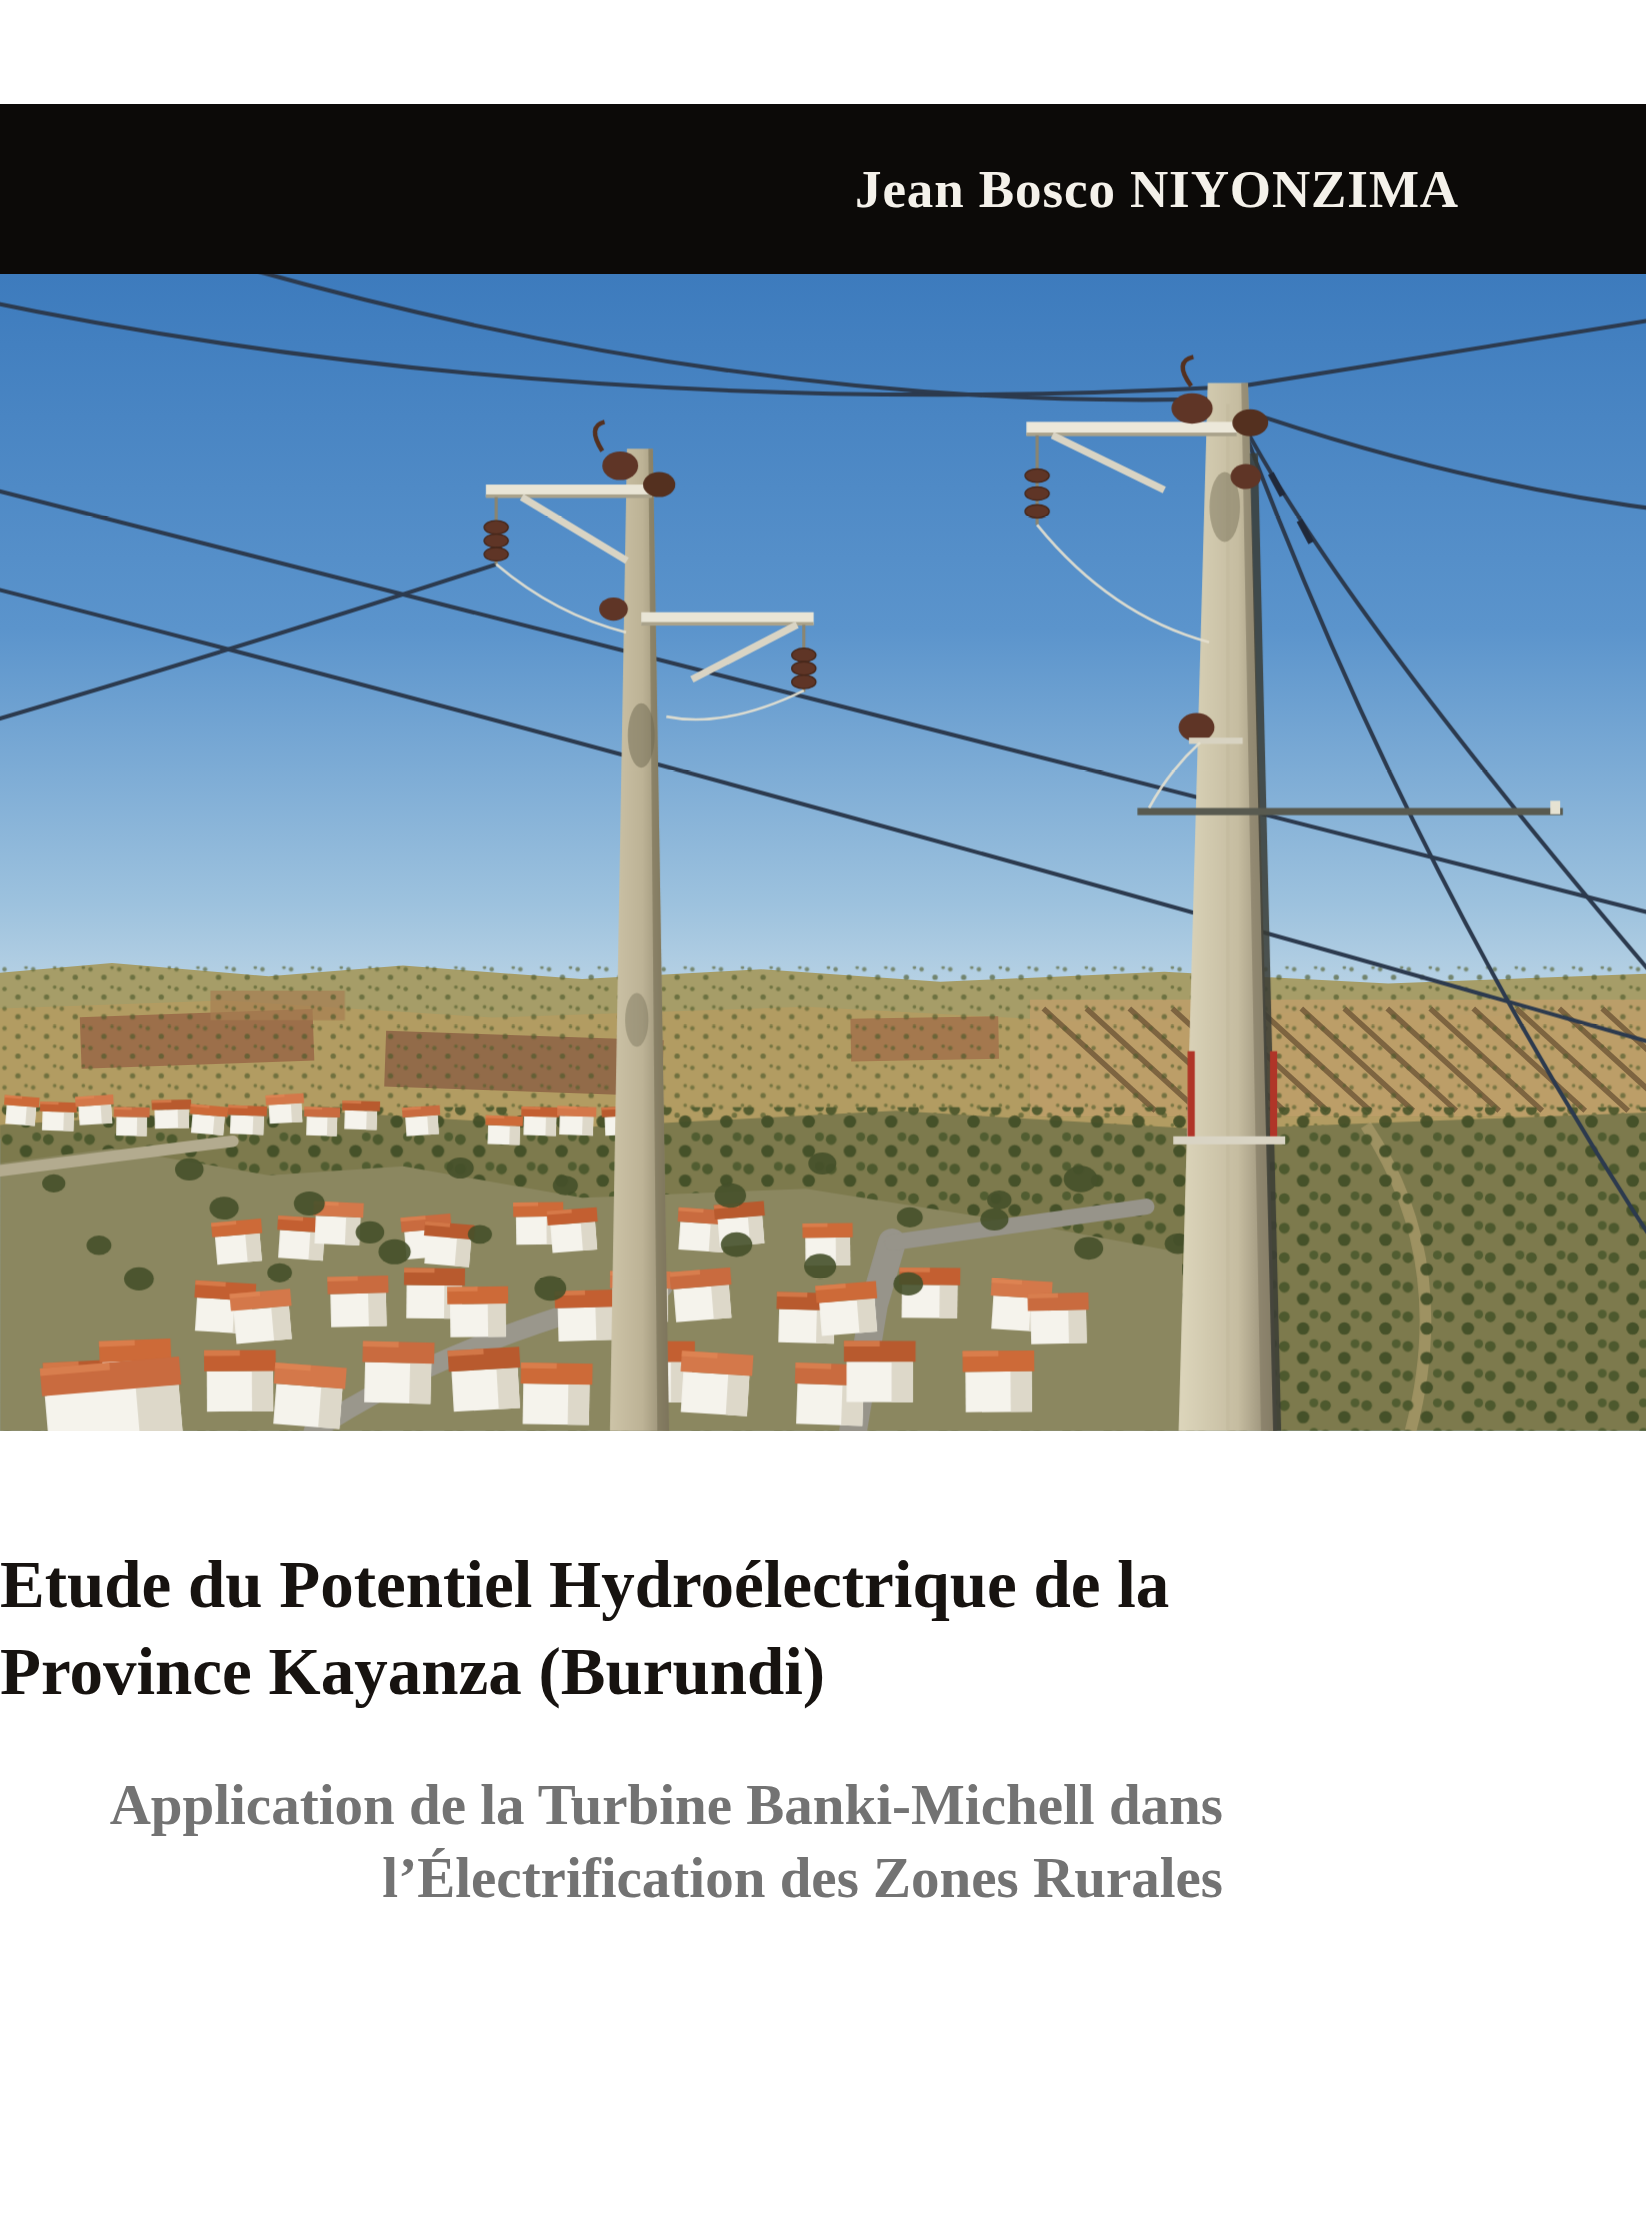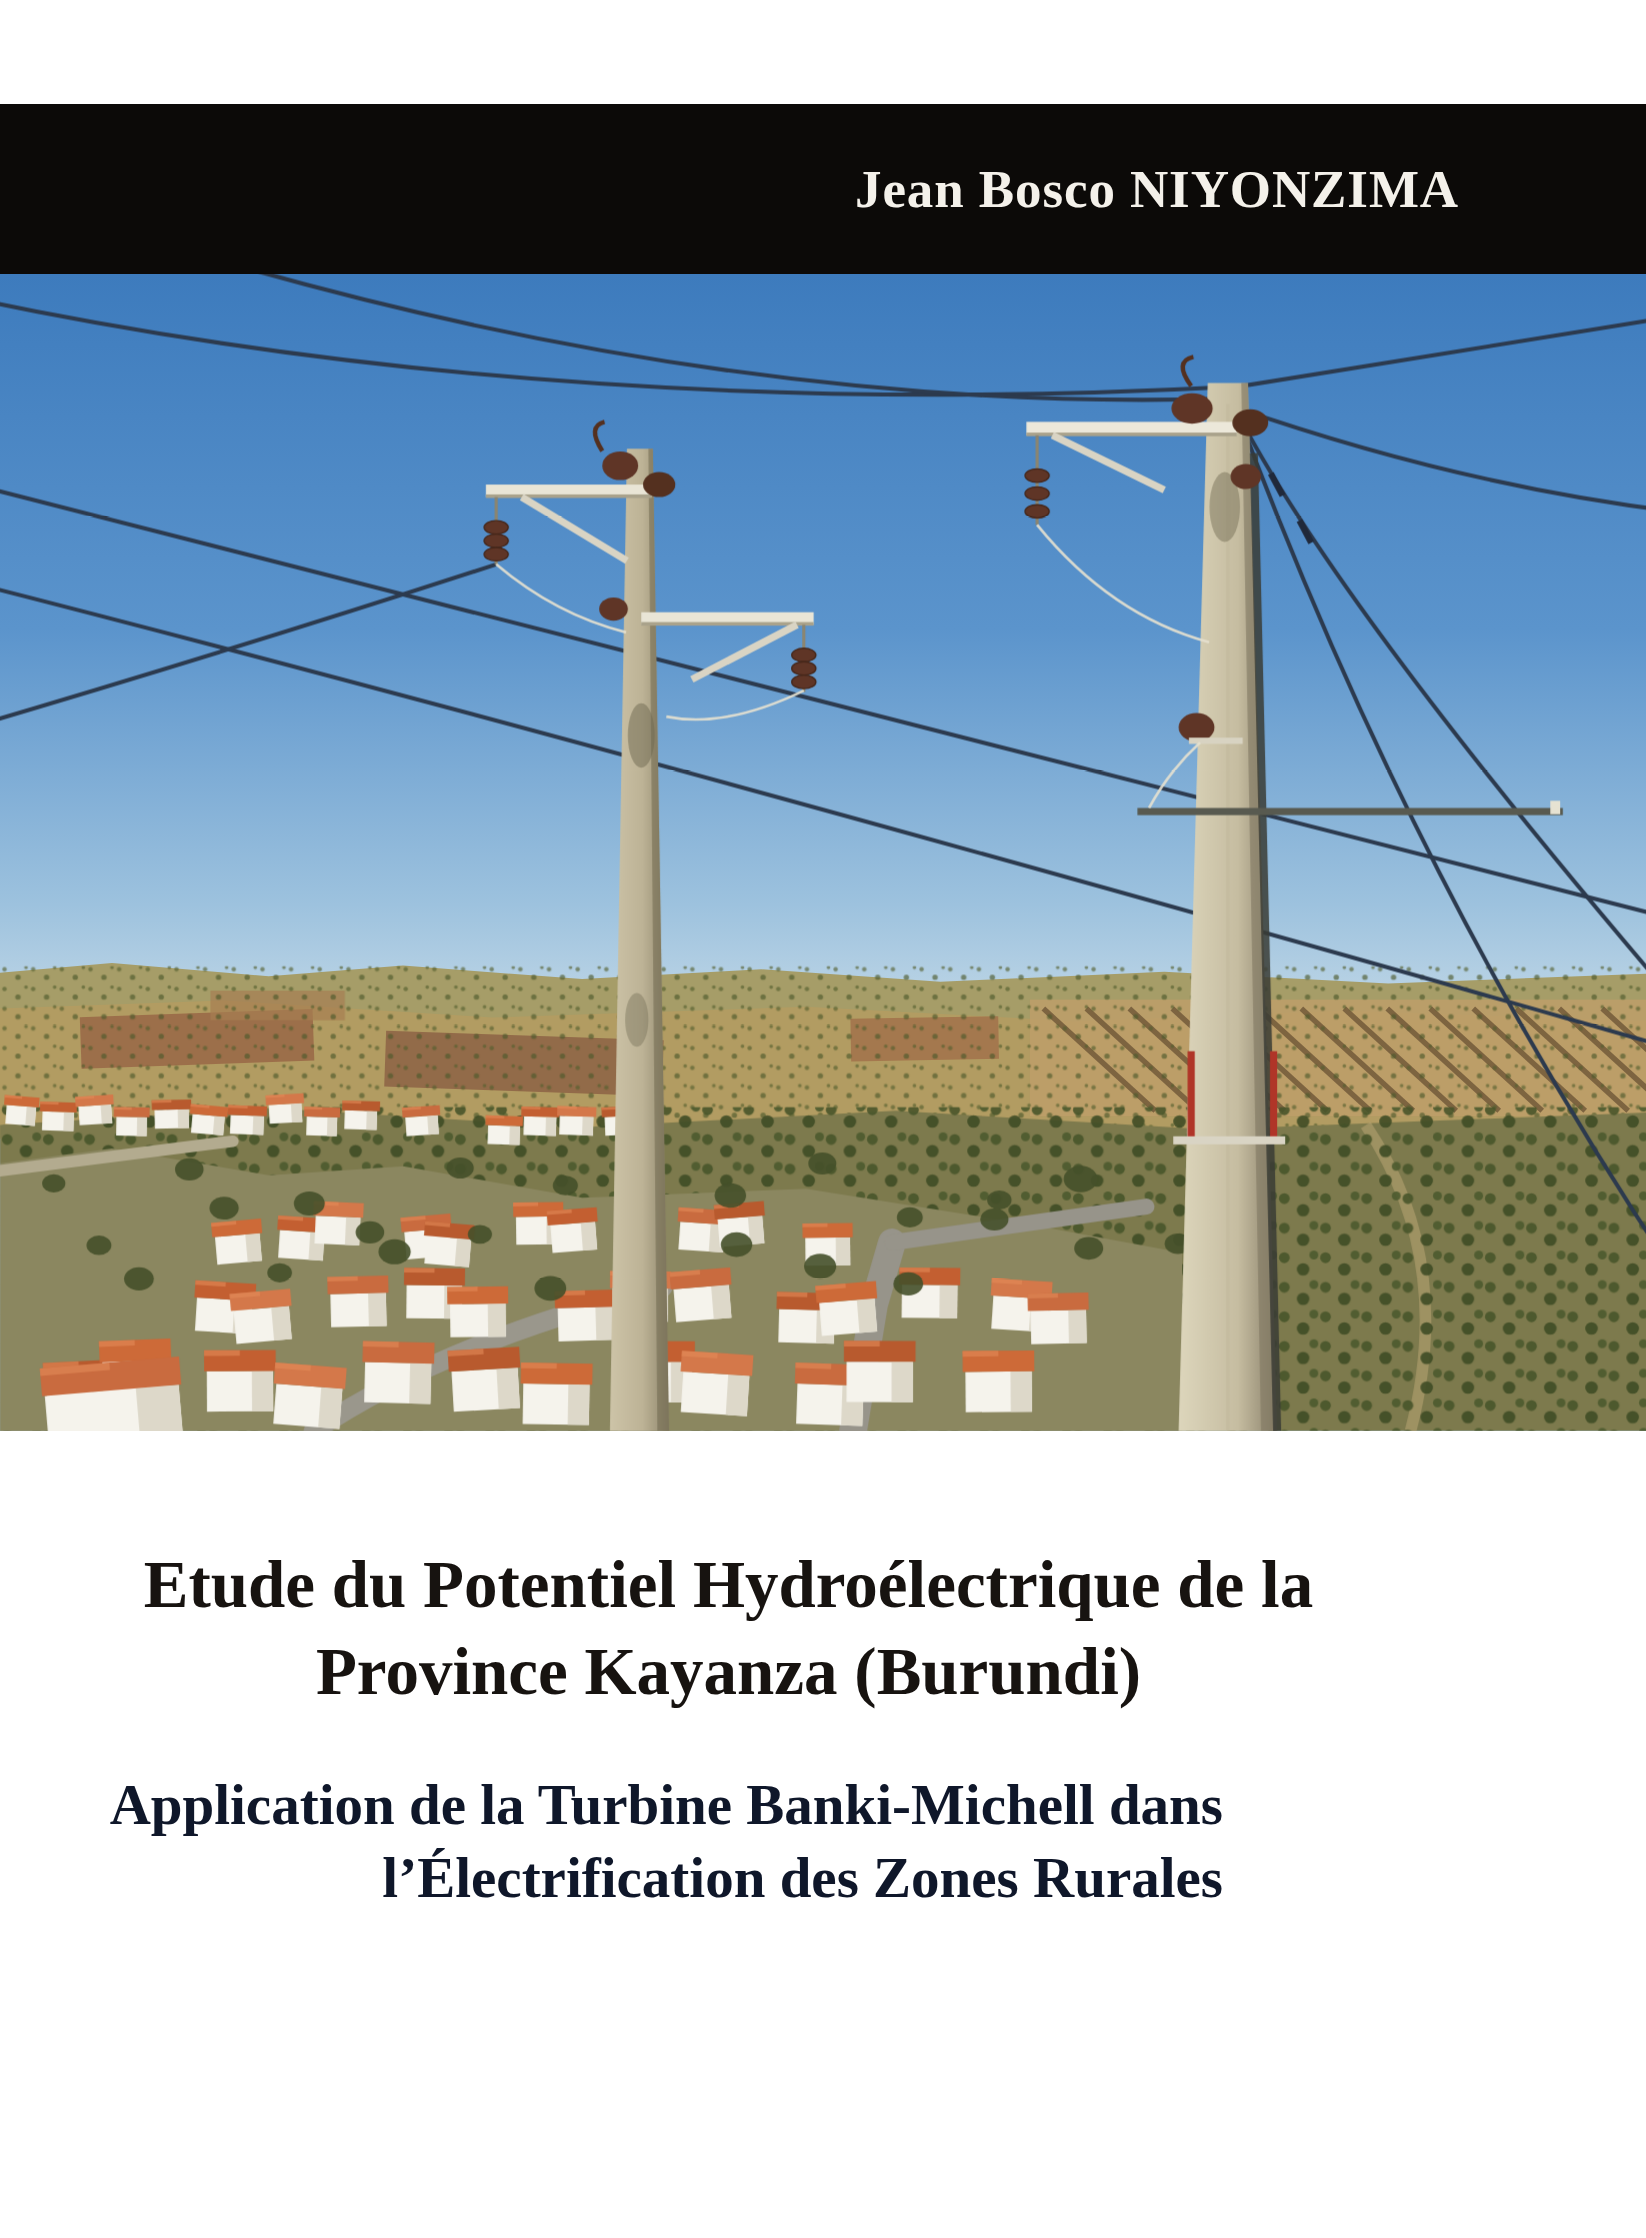--- a/index.html
+++ b/index.html
@@ -20,27 +20,27 @@
     color:#f4f1ea;font-size:53px;font-weight:bold;letter-spacing:0.9px;
     font-family:"Liberation Serif", serif;
   }
   .photo-wrap{
     position:absolute;left:0;top:274px;width:1647px;height:1157px;
     overflow:hidden;background:#9dc2de;
   }
   .photo-wrap svg{display:block;width:1647px;height:1157px;}
   .title-block{
     position:absolute;left:0;top:1541px;width:1647px;
-    text-align:center;padding-right:190px;box-sizing:border-box;
+    text-align:left;padding-right:190px;box-sizing:border-box;
     color:#171310;font-weight:bold;font-size:67px;line-height:87px;
   }
   .subtitle-block{
     position:absolute;left:0;top:1768px;width:1338px;
     text-align:right;padding-right:115px;box-sizing:border-box;
-    color:#0f172a;font-weight:bold;font-size:57px;line-height:73px;
+    color:#737373;font-weight:bold;font-size:57px;line-height:73px;
   }
 </style>
 </head>
 <body>
 
 <div class="page">
 
   <div class="author-banner">
     <span>Jean Bosco NIYONZIMA</span>
   </div>

